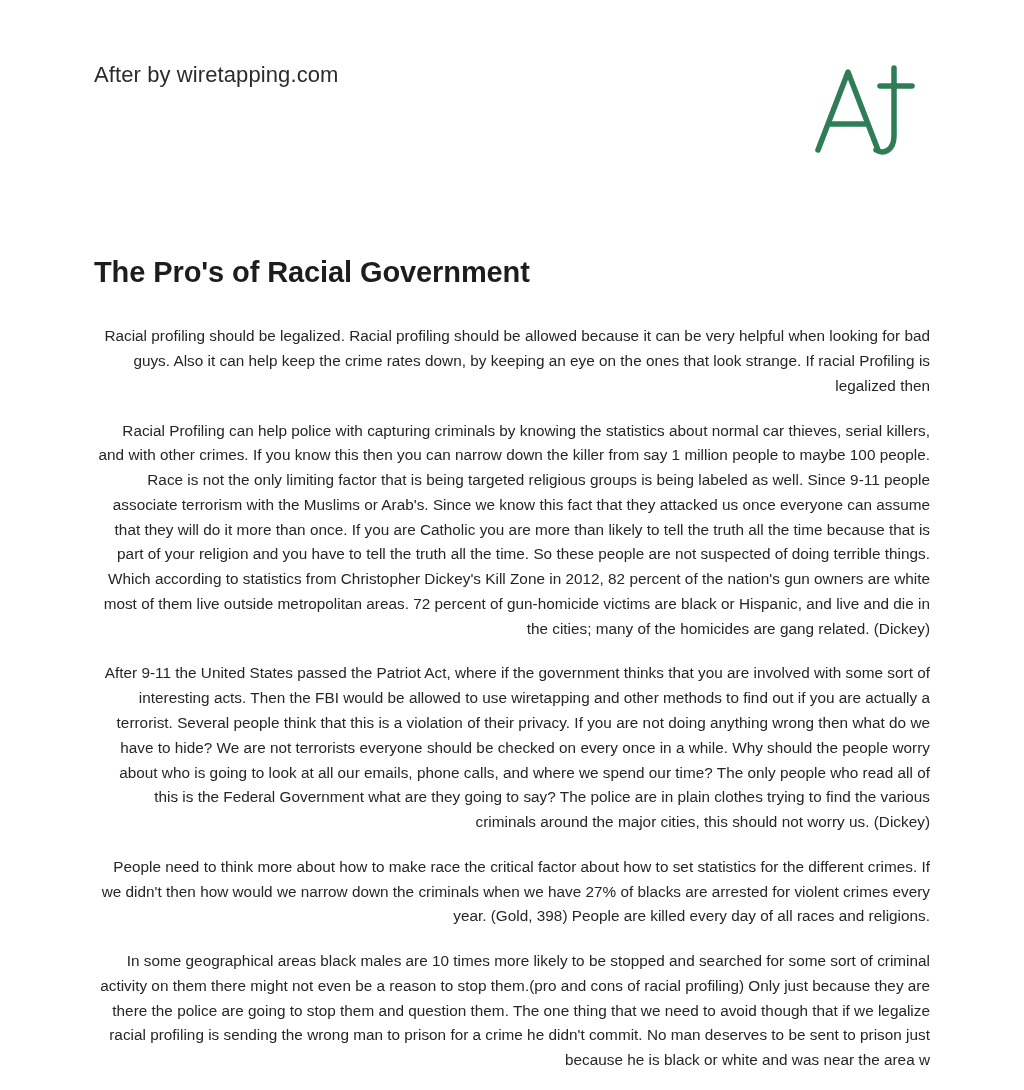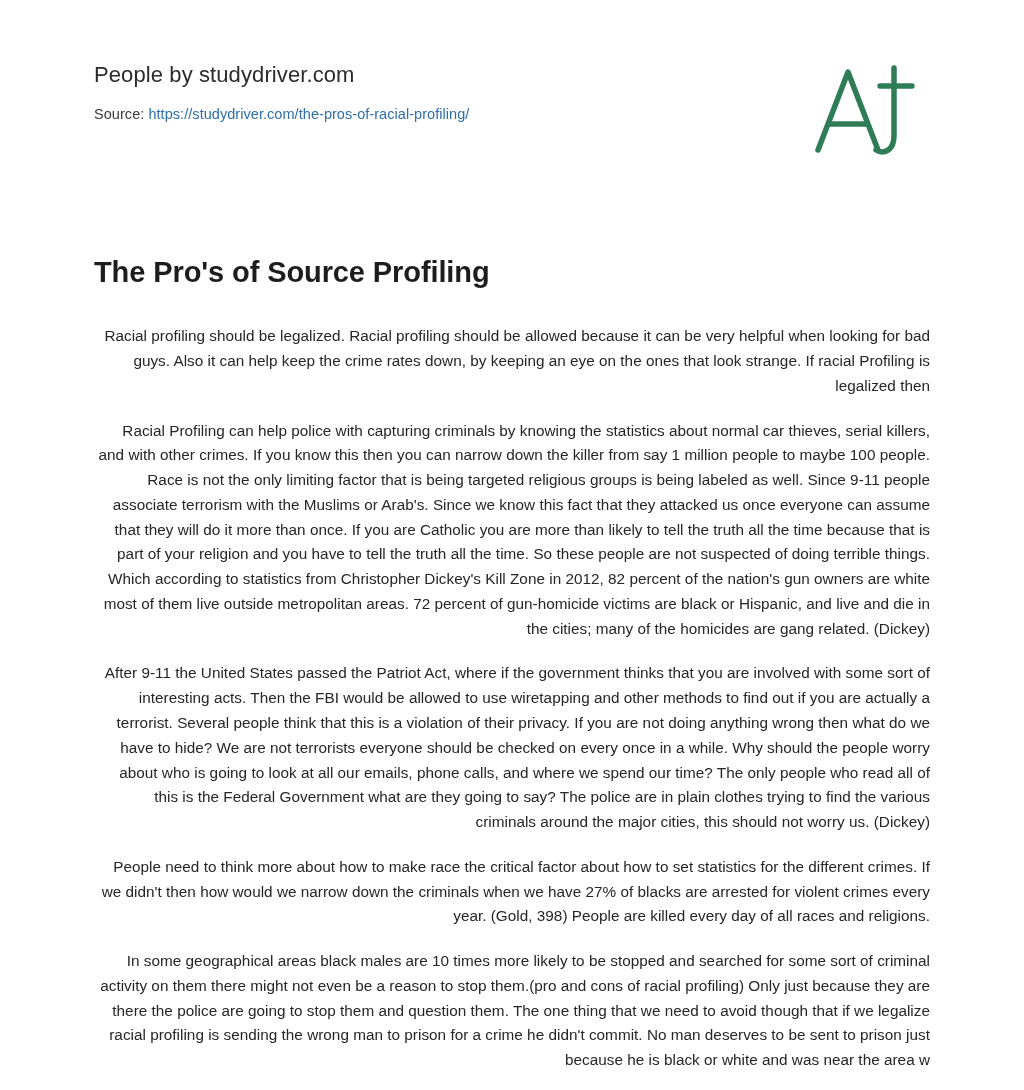--- a/index.html
+++ b/index.html
@@ -85,40 +85,37 @@
     margin-bottom: 10px;
   }
 </style>
 </head>
 <body>
 
 <div class="page">
 
   <div class="header">
     <div class="essay-by">
-      <span>People by </span><span class="by-brand">studydriver.com</span>
-    </div>
-    <div class="source-line">
-      <span class="source-label">Source: </span><a class="source-url" href="#">https://studydriver.com/the-pros-of-racial-profiling/</a>
+      <span>After by </span><span class="by-brand">wiretapping.com</span>
     </div>
 
     <div class="logo">
       <svg width="120" height="105" viewBox="0 0 120 105" xmlns="http://www.w3.org/2000/svg">
         <g fill="none" stroke="#2e7d57" stroke-width="5.5" stroke-linecap="round" stroke-linejoin="round">
           <path d="M10 92 L40 14 L70 92"></path>
           <path d="M22 66 L58 66"></path>
           <path d="M86 10 L86 78 C86 92 76 97 68 92"></path>
           <path d="M72 28 L104 28"></path>
         </g>
       </svg>
     </div>
   </div>
 
   <div class="content">
-    <h1 class="title">The Pro's of Source Profiling</h1>
+    <h1 class="title">The Pro's of Racial Government</h1>
 
     <p class="para">Racial profiling should be legalized. Racial profiling should be allowed because it can be very helpful when looking for bad guys. Also it can help keep the crime rates down, by keeping an eye on the ones that look strange. If racial Profiling is legalized then</p>
     <p class="para">Racial Profiling can help police with capturing criminals by knowing the statistics about normal car thieves, serial killers, and with other crimes. If you know this then you can narrow down the killer from say 1 million people to maybe 100 people. Race is not the only limiting factor that is being targeted religious groups is being labeled as well. Since 9-11 people associate terrorism with the Muslims or Arab's. Since we know this fact that they attacked us once everyone can assume that they will do it more than once. If you are Catholic you are more than likely to tell the truth all the time because that is part of your religion and you have to tell the truth all the time. So these people are not suspected of doing terrible things. Which according to statistics from Christopher Dickey's Kill Zone in 2012, 82 percent of the nation's gun owners are white most of them live outside metropolitan areas. 72 percent of gun-homicide victims are black or Hispanic, and live and die in the cities; many of the homicides are gang related. (Dickey)</p>
     <p class="para">After 9-11 the United States passed the Patriot Act, where if the government thinks that you are involved with some sort of interesting acts. Then the FBI would be allowed to use wiretapping and other methods to find out if you are actually a terrorist. Several people think that this is a violation of their privacy. If you are not doing anything wrong then what do we have to hide? We are not terrorists everyone should be checked on every once in a while. Why should the people worry about who is going to look at all our emails, phone calls, and where we spend our time? The only people who read all of this is the Federal Government what are they going to say? The police are in plain clothes trying to find the various criminals around the major cities, this should not worry us. (Dickey)</p>
     <p class="para">People need to think more about how to make race the critical factor about how to set statistics for the different crimes. If we didn't then how would we narrow down the criminals when we have 27% of blacks are arrested for violent crimes every year. (Gold, 398) People are killed every day of all races and religions.</p>
     <p class="para">In some geographical areas black males are 10 times more likely to be stopped and searched for some sort of criminal activity on them there might not even be a reason to stop them.(pro and cons of racial profiling) Only just because they are there the police are going to stop them and question them. The one thing that we need to avoid though that if we legalize racial profiling is sending the wrong man to prison for a crime he didn't commit. No man deserves to be sent to prison just because he is black or white and was near the area w</p>
   </div>
 
 </div>
 

